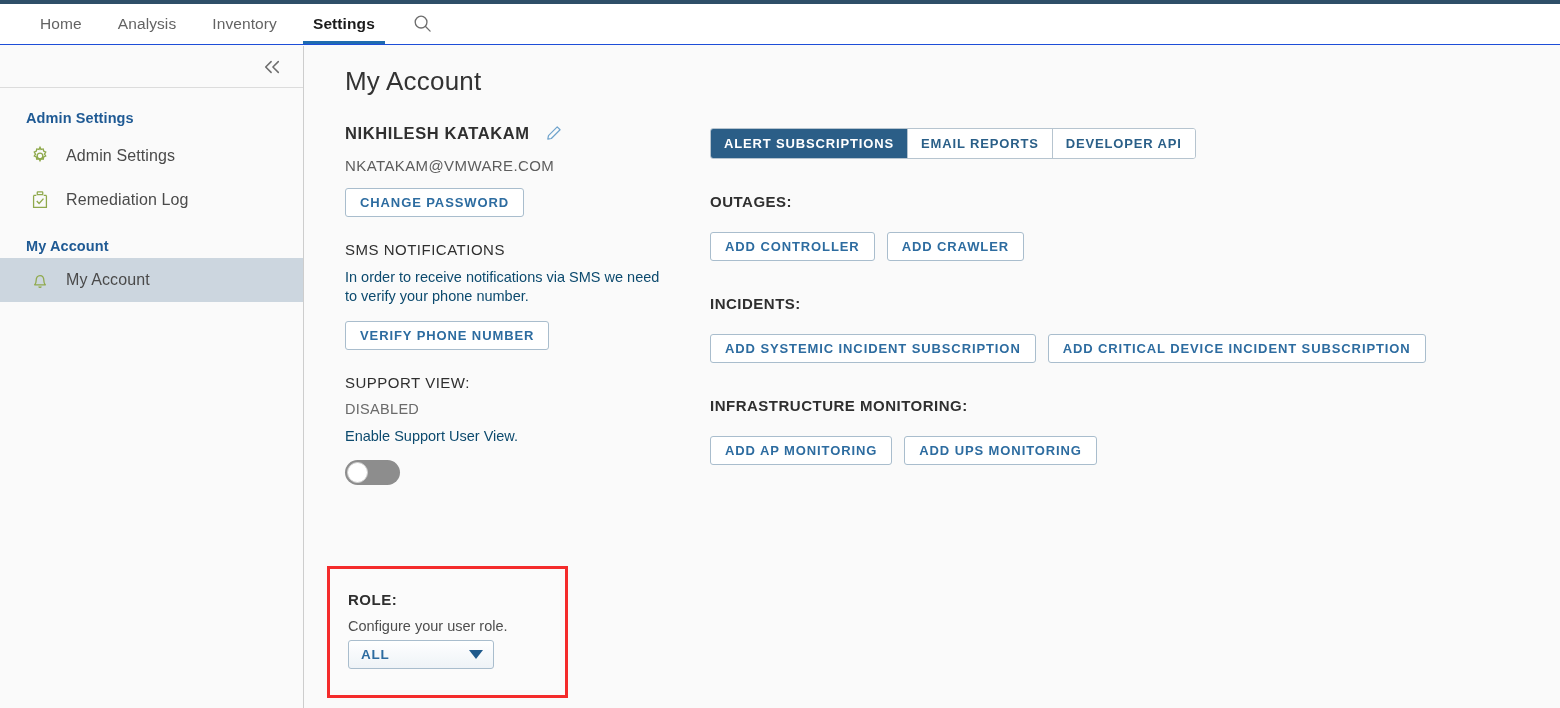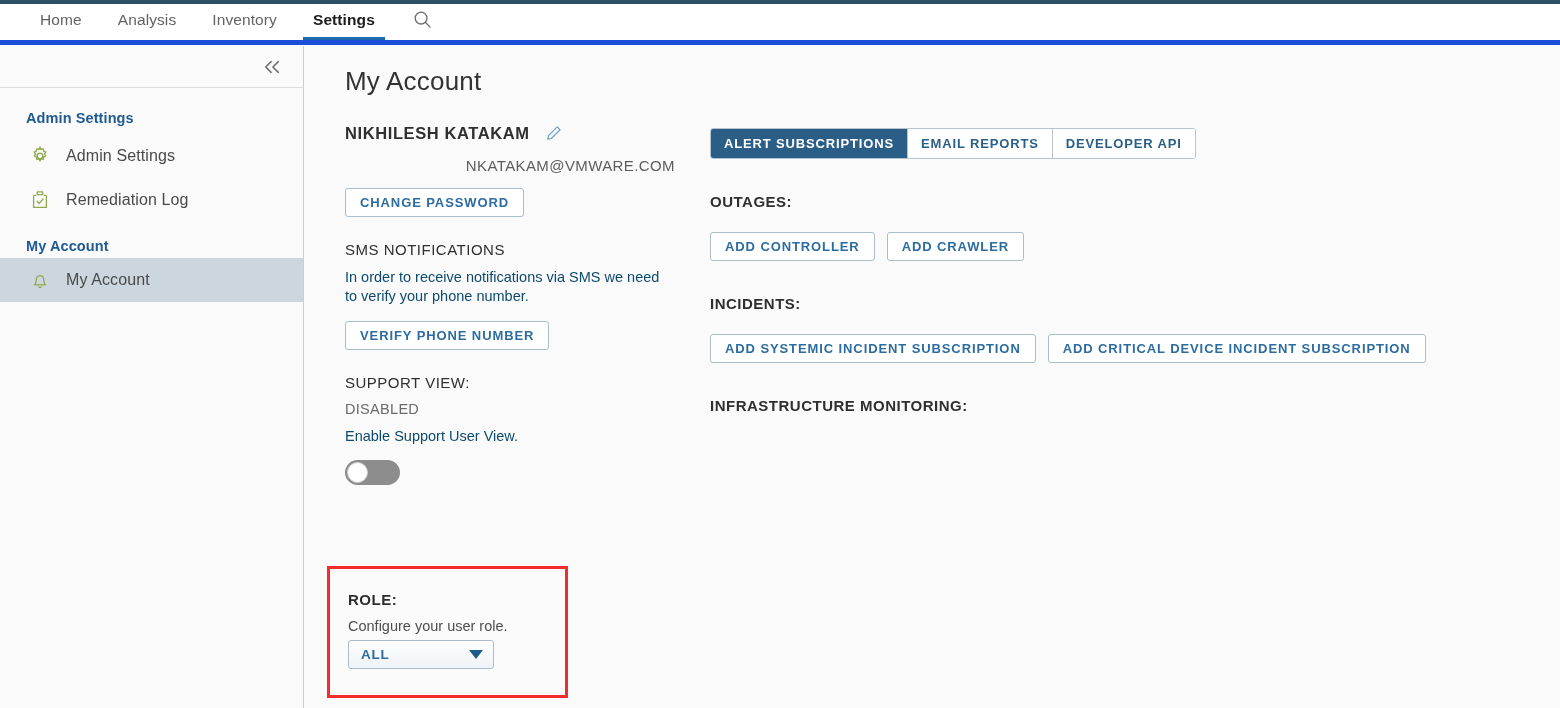--- a/index.html
+++ b/index.html
@@ -29,21 +29,21 @@
     background: #2e4f68;
   }
 
   
   .header {
     position: absolute;
     top: 4px; left: 0;
     width: 1560px;
     height: 41px;
     background: #ffffff;
-    border-bottom: 5px solid #1d4ed8;
+    border-bottom: 1px solid #1d4ed8;
     display: flex;
     align-items: flex-end;
   }
   .nav-list {
     display: flex;
     align-items: flex-end;
     height: 41px;
     padding-left: 22px;
   }
   .nav-item {
@@ -178,21 +178,20 @@
     letter-spacing: 0.6px;
   }
   .edit-icon { cursor: pointer; display: flex; align-items: center; }
   .edit-icon svg { display: block; }
 
   .user-email {
     margin-top: 14px;
     font-size: 15px;
     color: #5d5d5d;
     letter-spacing: 0.4px;
-    text-align: right;
   }
 
   .btn-outline {
     display: inline-flex;
     align-items: center;
     justify-content: center;
     height: 29px;
     padding: 0 14px;
     border: 1px solid #a9bdcd;
     border-radius: 3px;
@@ -489,16 +488,20 @@
 
       
       <div class="grp-head">INCIDENTS:</div>
       <div class="btn-row">
         <button class="btn-outline">ADD SYSTEMIC INCIDENT SUBSCRIPTION</button>
         <button class="btn-outline">ADD CRITICAL DEVICE INCIDENT SUBSCRIPTION</button>
       </div>
 
       
       <div class="grp-head">INFRASTRUCTURE MONITORING:</div>
+      <div class="btn-row">
+        <button class="btn-outline">ADD AP MONITORING</button>
+        <button class="btn-outline">ADD UPS MONITORING</button>
+      </div>
 
     </div>
   </div>
 </div>
 
 </body></html>

